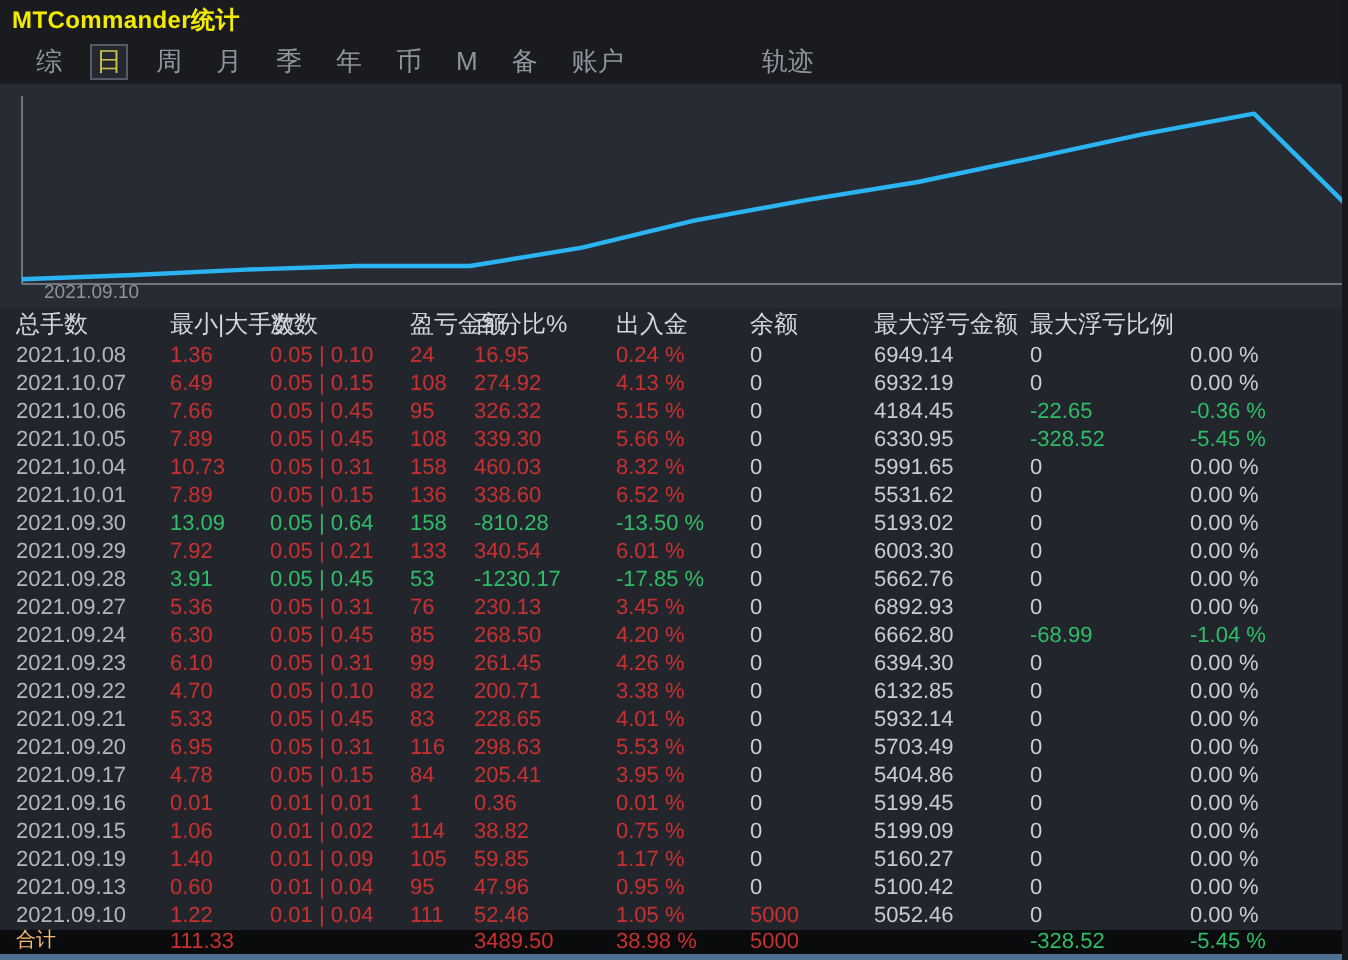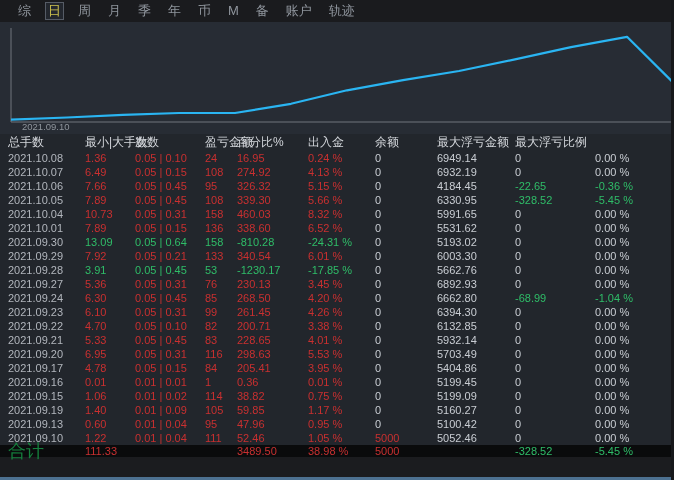--- a/index.html
+++ b/index.html
@@ -8,48 +8,51 @@
     position:relative; width:674px; height:480px;
     background:#1b1c1f; overflow:hidden;
     font-family:"Liberation Sans", sans-serif;
     border-right:3px solid #17181b;
   }
   .titlebar { height:20px; background:#1a1b1e; display:flex; align-items:center; padding-left:6px; }
   .title { color:#f2ea00; font-size:12px; font-weight:bold; letter-spacing:0.2px; }
   .menubar { height:22px; background:#1a1b1e; display:flex; align-items:center; padding-left:15px; gap:11px; }
   .menu-item { color:#8f959d; font-size:13px; line-height:16px; padding:0 2px; cursor:default; border:1px solid transparent; }
   .menu-item.selected { color:#cfc34e; background:#23272e; border:1px solid #565c66; }
-  .menu-item.spacer-before { }
+  .menu-item.spacer-before { margin-left:52px; }
   .chart-panel { position:relative; height:112px; background:#272c34; }
   .chart-panel svg { display:block; }
   .chart-x-label { position:absolute; left:22px; top:99px; color:#8f959c; font-size:9.5px; }
   .table { background:#22262c; font-size:11px; }
   .thead, .tr {
     display:grid;
     grid-template-columns:77px 50px 70px 32px 71px 67px 62px 78px 80px 1fr;
     padding-left:8px; align-items:center;
   }
   .thead { height:17px; }
   .th { color:#d3d6db; font-size:12px; white-space:nowrap; }
   .tr { height:14px; }
   .td { white-space:nowrap; line-height:14px; }
   .c-date { color:#b2b6bd; }
   .c-red { color:#c93030; }
   .c-green { color:#2fbd68; }
   .c-plain { color:#c9cdd3; }
   .tr.total { height:12px; background:#0a0b0c; align-items:center; }
   .tr.total .td { line-height:12px; }
-  .c-total-label { color:#15803d; font-size:18px; }
+  .c-total-label { color:#fdba74; font-size:10px; }
   .bottom-strip { position:absolute; left:0; bottom:0; width:100%; height:3px; background:#4d7191; }
 </style>
 </head>
 <body>
 
 <div class="window">
 
+  <div class="titlebar">
+    <span class="title">MTCommander统计</span>
+  </div>
 
   <div class="menubar">
       <div class="menu-item">综</div>
       <div class="menu-item selected">日</div>
       <div class="menu-item">周</div>
       <div class="menu-item">月</div>
       <div class="menu-item">季</div>
       <div class="menu-item">年</div>
       <div class="menu-item">币</div>
       <div class="menu-item">M</div>
@@ -151,21 +154,21 @@
           <div class="td c-plain">5531.62</div>
           <div class="td c-plain">0</div>
           <div class="td c-plain">0.00 %</div>
         </div>
         <div class="tr">
           <div class="td c-date">2021.09.30</div>
           <div class="td c-green">13.09</div>
           <div class="td c-green">0.05 | 0.64</div>
           <div class="td c-green">158</div>
           <div class="td c-green">-810.28</div>
-          <div class="td c-green">-24.31 %</div>
+          <div class="td c-green">-13.50 %</div>
           <div class="td c-plain">0</div>
           <div class="td c-plain">5193.02</div>
           <div class="td c-plain">0</div>
           <div class="td c-plain">0.00 %</div>
         </div>
         <div class="tr">
           <div class="td c-date">2021.09.29</div>
           <div class="td c-red">7.92</div>
           <div class="td c-red">0.05 | 0.21</div>
           <div class="td c-red">133</div>

